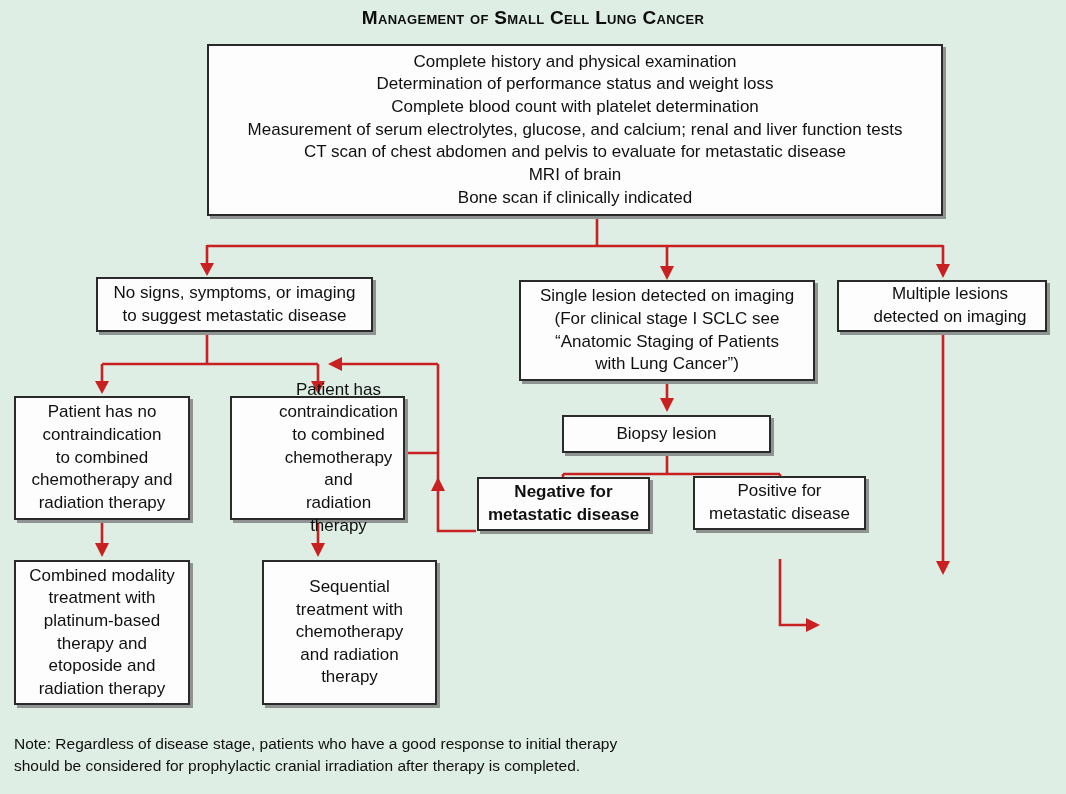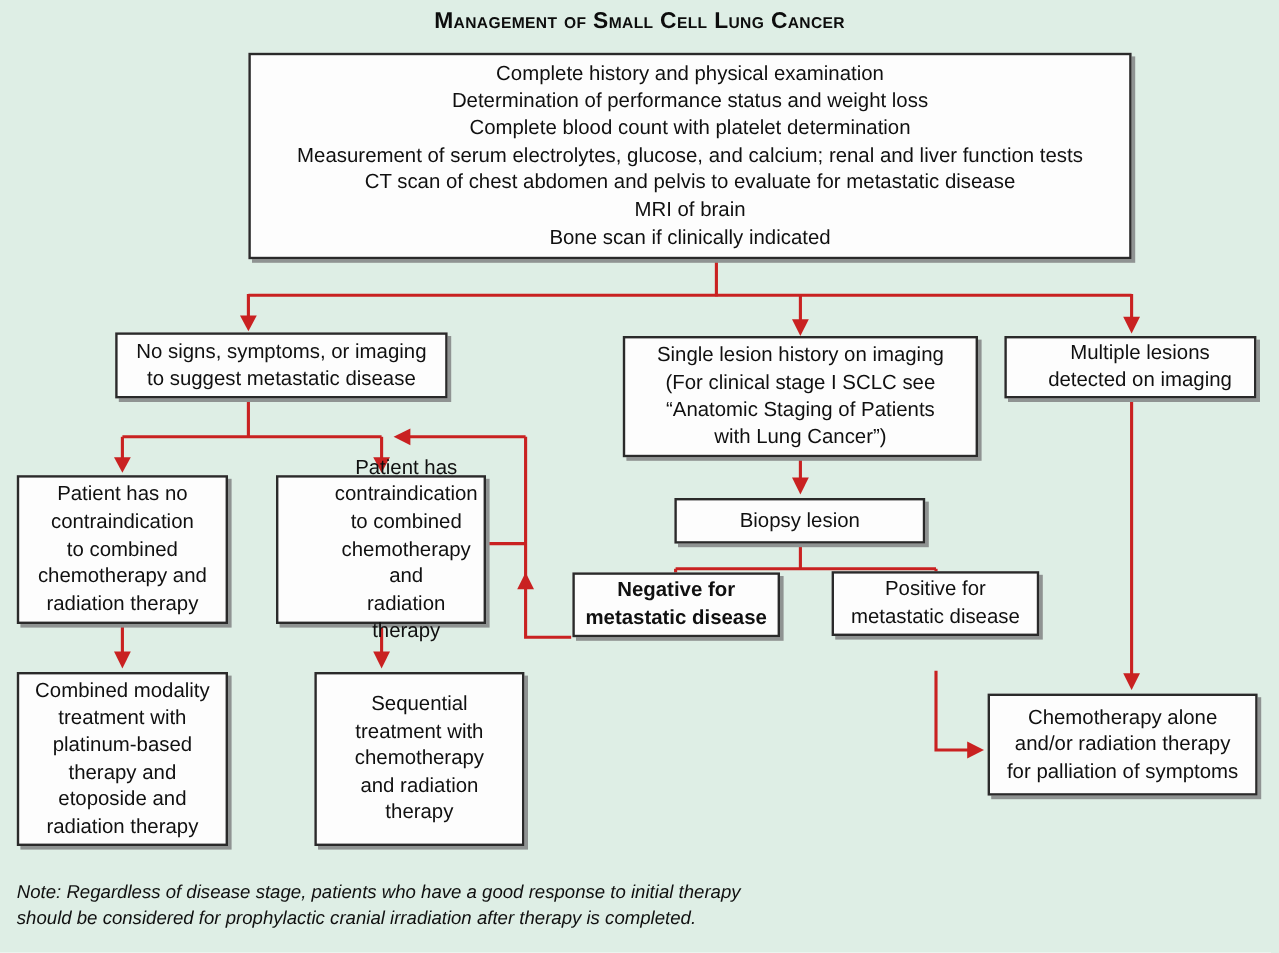--- a/index.html
+++ b/index.html
@@ -31,21 +31,21 @@
   #box-contra        { left:230px; top:396px; width:175px; height:124px;padding-left:46px; }
   #box-combined      { left:14px;  top:560px; width:176px; height:145px;text-align:center; }
   #box-sequential    { left:230px; top:560px; width:175px; height:145px;margin-left:32px; }
   #box-biopsy        { left:562px; top:415px; width:209px; height:38px; }
   #box-negative      { left:477px; top:477px; width:173px; height:54px;font-weight:bold; }
   #box-positive      { left:693px; top:476px; width:173px; height:54px; }
   #box-palliation    { left:823px; top:578px; width:225px; height:85px; }
   .arrows { position:absolute; left:0; top:0; z-index:1; }
   .note {
     position:absolute; left:14px; top:733px; width:720px;
-    font-size:15.5px; line-height:1.45; white-space:pre-line; color:#101010;font-style:italic;
+    font-size:15.5px; line-height:1.45; white-space:pre-line; color:#101010;
   }
 </style>
 </head>
 <body>
 
 <div class="canvas">
 
   <div class="title">Management of Small Cell Lung Cancer</div>
 
   <svg class="arrows" width="1066" height="794" viewBox="0 0 1066 794" aria-hidden="true">
@@ -99,21 +99,21 @@
 
   <div class="box" id="box-workup">Complete history and physical examination
 Determination of performance status and weight loss
 Complete blood count with platelet determination
 Measurement of serum electrolytes, glucose, and calcium; renal and liver function tests
 CT scan of chest abdomen and pelvis to evaluate for metastatic disease
 MRI of brain
 Bone scan if clinically indicated</div>
   <div class="box" id="box-no-signs">No signs, symptoms, or imaging
 to suggest metastatic disease</div>
-  <div class="box" id="box-single-lesion">Single lesion history on imaging
+  <div class="box" id="box-single-lesion">Single lesion detected on imaging
 (For clinical stage I SCLC see
 “Anatomic Staging of Patients
 with Lung Cancer”)</div>
   <div class="box" id="box-multiple">Multiple lesions
 detected on imaging</div>
   <div class="box" id="box-no-contra">Patient has no
 contraindication
 to combined
 chemotherapy and
 radiation therapy</div>
@@ -131,20 +131,17 @@
   <div class="box" id="box-sequential">Sequential
 treatment with
 chemotherapy
 and radiation
 therapy</div>
   <div class="box" id="box-biopsy">Biopsy lesion</div>
   <div class="box" id="box-negative">Negative for
 metastatic disease</div>
   <div class="box" id="box-positive">Positive for
 metastatic disease</div>
-  <div class="box" id="box-palliation">Chemotherapy alone
-and/or radiation therapy
-for palliation of symptoms</div>
 
   <div class="note">Note: Regardless of disease stage, patients who have a good response to initial therapy
 should be considered for prophylactic cranial irradiation after therapy is completed.</div>
 
 </div>
 
 </body></html>

